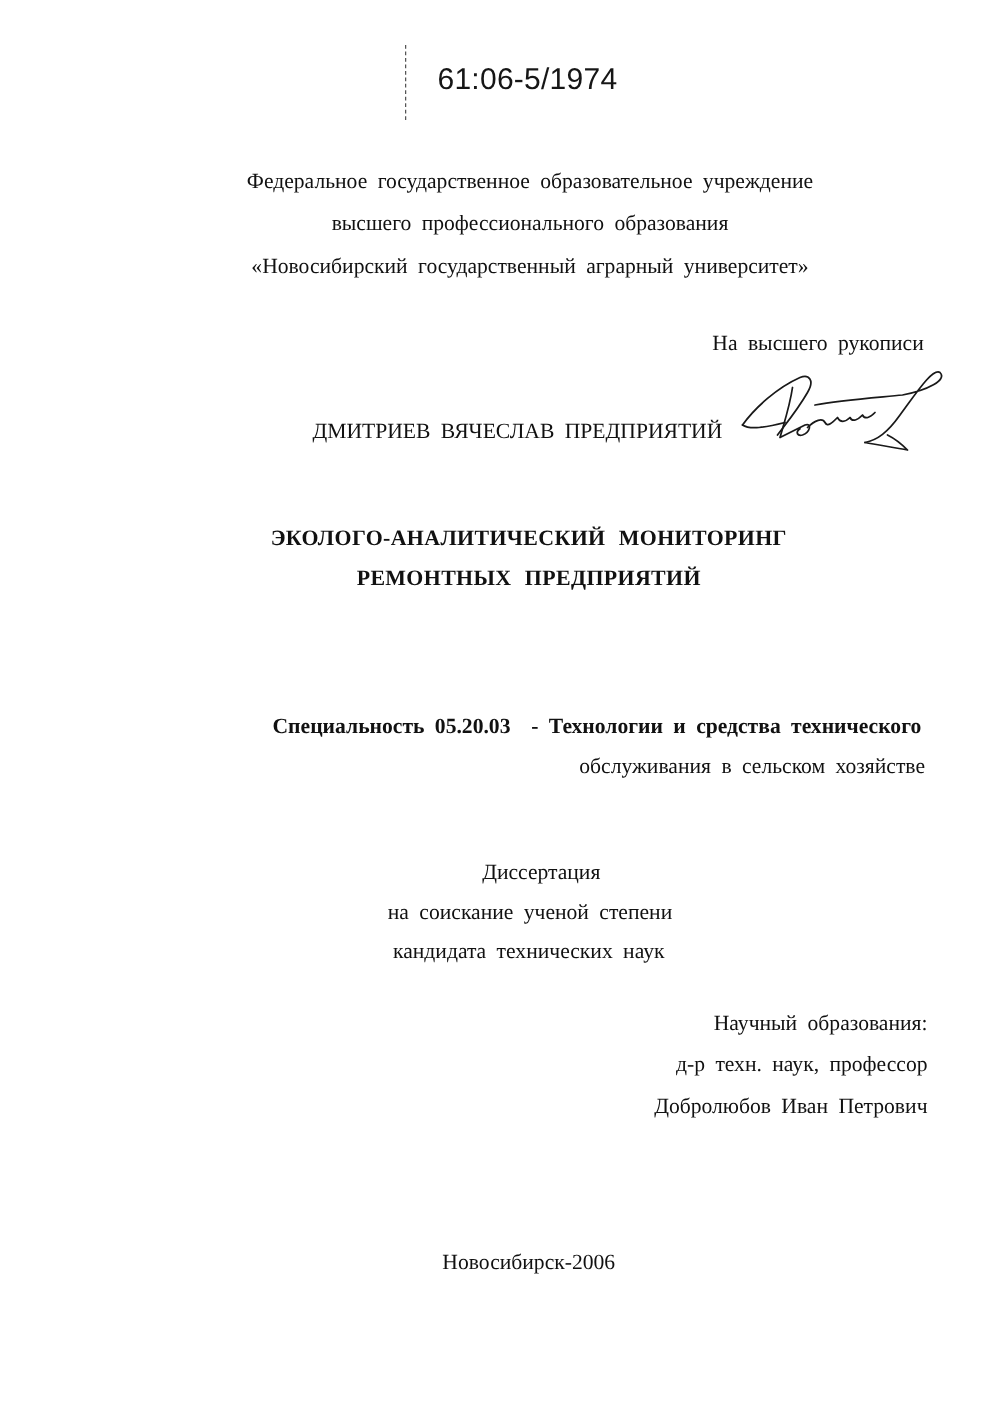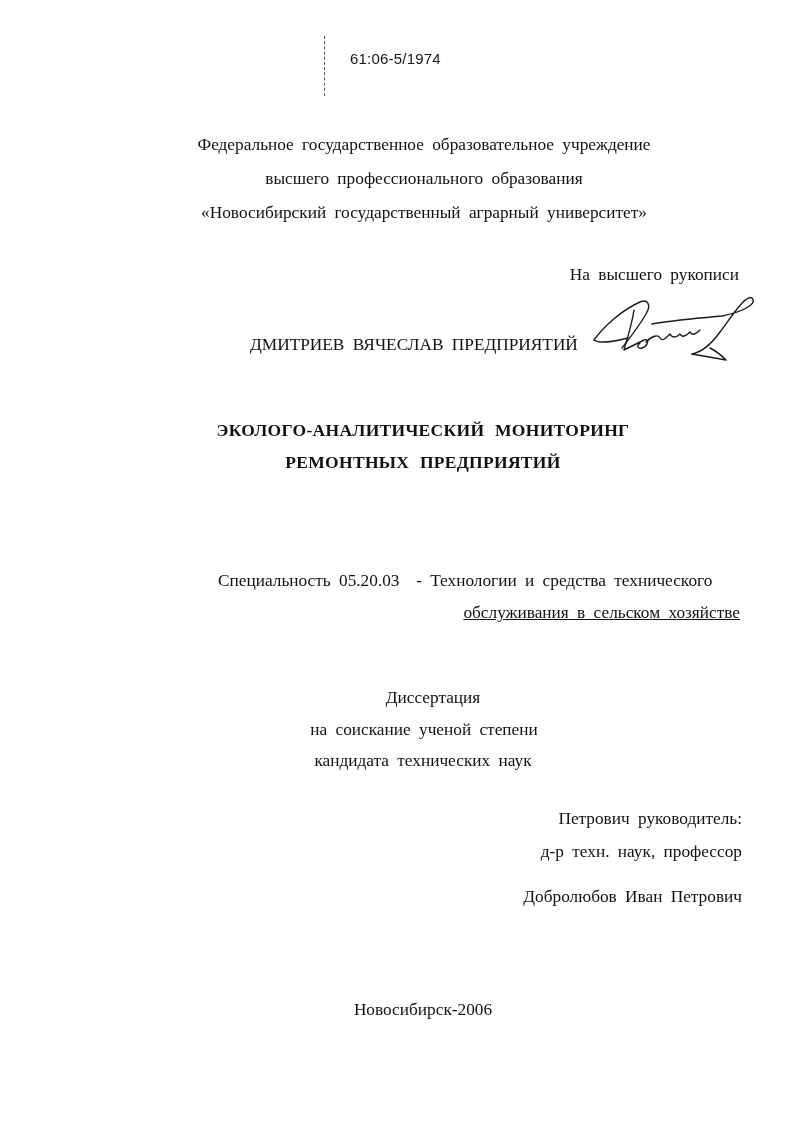--- a/index.html
+++ b/index.html
@@ -1,39 +1,39 @@
 <!DOCTYPE html>
 <html><head>
 <meta charset="utf-8">
 <style>
   html, body { margin: 0; padding: 0; }
   body {
     width: 796px; height: 1122px; background: #ffffff; position: relative; overflow: hidden;
     font-family: "Liberation Serif", "DejaVu Serif", serif; color: #111;
   }
   .abs { position: absolute; white-space: nowrap; }
-  .stamp { left: 350px; top: 50px; font-family: "Liberation Sans", "DejaVu Sans", sans-serif; font-size: 15px; color: #161616; letter-spacing: 0.2px; }
+  .stamp { left: 350px; top: 50px; font-family: "Liberation Sans", "DejaVu Sans", sans-serif; font-size: 24px; color: #161616; letter-spacing: 0.2px; }
   .vline { left: 324px; top: 36px; width: 1px; height: 60px; border-left: 1px dashed #555; }
   .t17 { font-size: 17.3px; word-spacing: 4px; }
   .inst1 { top: 135px; left: 0; width: 848px; }
   .inst2 { top: 169px; left: 0; width: 848px; }
   .inst3 { top: 203px; left: 0; width: 848px; }
   .rights { top: 265px; right: 57px; }
   .author { top: 335px; left: 250px; }
   .title { font-weight: bold; font-size: 17.5px; word-spacing: 6px; letter-spacing: 0.3px; }
   .title1 { top: 420px; left: 0; width: 846px; text-align: center; }
   .title2 { top: 452px; left: 0; width: 846px; text-align: center; }
-  .spec1 { top: 571px; left: 218px; }
-  .spec2 { top: 603px; right: 56px; text-decoration: underline; }
+  .spec1 { top: 571px; left: 218px; font-weight: bold; }
+  .spec2 { top: 603px; right: 56px; }
   .diss1 { top: 688px; left: 0; width: 866px; text-align: center; }
   .diss2 { top: 720px; left: 0; width: 848px; text-align: center; }
   .diss3 { top: 751px; left: 0; width: 846px; text-align: center; }
   .sup1 { top: 809px; right: 54px; }
   .sup2 { top: 842px; right: 54px; }
-  .sup3 { top: 875px; right: 54px; margin-top: 12px; }
+  .sup3 { top: 875px; right: 54px; }
   .city { top: 1000px; left: 0; width: 846px; text-align: center; }
   .sig { left: 592px; top: 296px; width: 172px; height: 66px; }
 </style>
 </head>
 <body>
 
 <div class="abs vline"></div>
 <div class="abs stamp">61:06-5/1974</div>
 
 <div class="abs t17 inst1" style="text-align:center">Федеральное государственное образовательное учреждение</div>
@@ -56,17 +56,17 @@
 <div class="abs title title1">ЭКОЛОГО-АНАЛИТИЧЕСКИЙ МОНИТОРИНГ</div>
 <div class="abs title title2">РЕМОНТНЫХ ПРЕДПРИЯТИЙ</div>
 
 <div class="abs t17 spec1" style="white-space:pre">Специальность 05.20.03  - Технологии и средства технического</div>
 <div class="abs t17 spec2">обслуживания в сельском хозяйстве</div>
 
 <div class="abs t17 diss1">Диссертация</div>
 <div class="abs t17 diss2">на соискание ученой степени</div>
 <div class="abs t17 diss3">кандидата технических наук</div>
 
-<div class="abs t17 sup1">Петрович руководитель:</div>
+<div class="abs t17 sup1">Научный образования:</div>
 <div class="abs t17 sup2">д-р техн. наук, профессор</div>
 <div class="abs t17 sup3">Добролюбов Иван Петрович</div>
 
 <div class="abs t17 city">Новосибирск-2006</div>
 
 </body></html>

